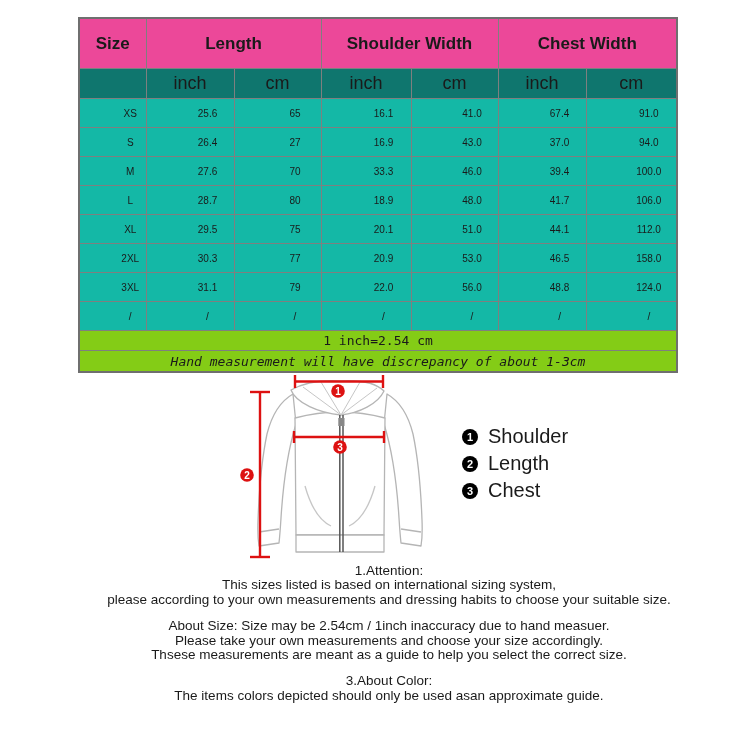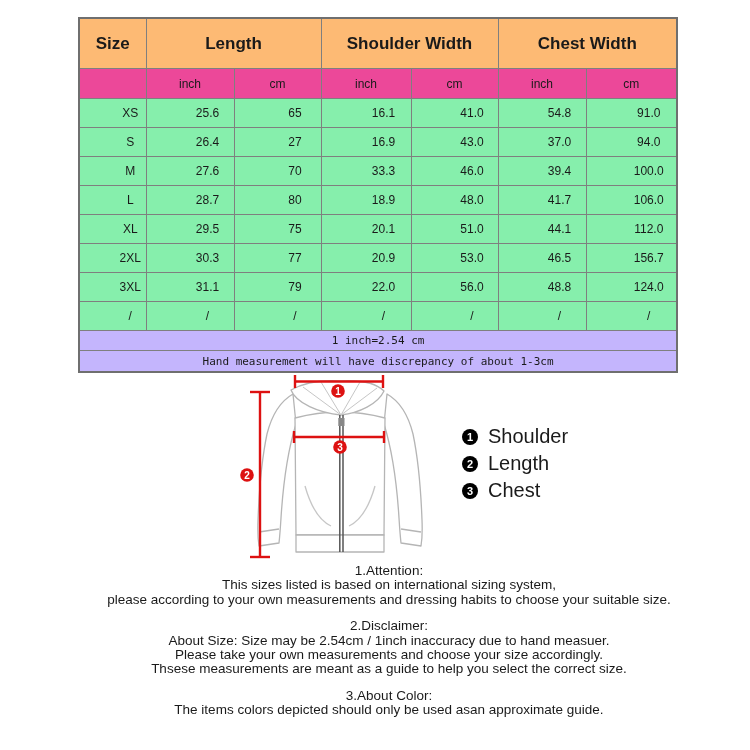--- a/index.html
+++ b/index.html
@@ -11,28 +11,28 @@
   
   .size-table {
     position:absolute; left:78px; top:17px;
     border-collapse:collapse; table-layout:fixed; width:598px;
     border:2px solid #6f6f6f;
   }
   .size-table th, .size-table td {
     border:1px solid #7f7f7f; text-align:center; vertical-align:middle; padding:0;
     font-weight:normal; color:#1a1a1a;
   }
-  .row-group th { height:49px; background:#fdba74; font-size:17px; font-weight:bold; }
-  .row-units th { height:29px; background:#ec4899; font-size:12px; }
-  .size-table tbody td { height:28px; font-size:12px; background:#86efac;padding-left:35px; }
+  .row-group th { height:49px; background:#ec4899; font-size:17px; font-weight:bold; }
+  .row-units th { height:29px; background:#0f766e; font-size:18px; }
+  .size-table tbody td { height:28px; font-size:10px; background:#14b8a6;padding-left:35px; }
   .row-conv td, .row-note td {
-    font-family:"DejaVu Sans Mono", monospace; font-size:11px; background:#c4b5fd;
+    font-family:"DejaVu Sans Mono", monospace; font-size:13px; background:#84cc16;
   }
   .row-conv td { height:19px; }
-  .row-note td { height:20px; }
+  .row-note td { height:20px;font-style:italic; }
 
   
   .diagram-svg { position:absolute; left:233px; top:368px; }
 
   .legend { position:absolute; left:462px; top:423px; }
   .legend-row { display:flex; align-items:center; height:27px; }
   .legend-dot {
     width:16px; height:16px; border-radius:50%; background:#000000; color:#ffffff;
     font-size:11px; font-weight:bold; display:flex; align-items:center; justify-content:center;
     margin-right:10px; flex:0 0 auto;
@@ -74,21 +74,21 @@
       <th>cm</th>
     </tr>
   </thead>
   <tbody>
       <tr>
         <td>XS</td>
         <td>25.6</td>
         <td>65</td>
         <td>16.1</td>
         <td>41.0</td>
-        <td>54.8</td>
+        <td>67.4</td>
         <td>91.0</td>
       </tr>
       <tr>
         <td>S</td>
         <td>26.4</td>
         <td>27</td>
         <td>16.9</td>
         <td>43.0</td>
         <td>37.0</td>
         <td>94.0</td>
@@ -120,21 +120,21 @@
         <td>44.1</td>
         <td>112.0</td>
       </tr>
       <tr>
         <td>2XL</td>
         <td>30.3</td>
         <td>77</td>
         <td>20.9</td>
         <td>53.0</td>
         <td>46.5</td>
-        <td>156.7</td>
+        <td>158.0</td>
       </tr>
       <tr>
         <td>3XL</td>
         <td>31.1</td>
         <td>79</td>
         <td>22.0</td>
         <td>56.0</td>
         <td>48.8</td>
         <td>124.0</td>
       </tr>
@@ -227,21 +227,20 @@
   </div>
 </div>
 
 <div class="notes">
   <div class="note-section">
     <div class="note-line">1.Attention:</div>
     <div class="note-line">This sizes listed is based on international sizing system,</div>
     <div class="note-line">please according to your own measurements and dressing habits to choose your suitable size.</div>
   </div>
   <div class="note-section">
-    <div class="note-line">2.Disclaimer:</div>
     <div class="note-line">About Size: Size may be 2.54cm / 1inch inaccuracy due to hand measuer.</div>
     <div class="note-line">Please take your own measurements and choose your size accordingly.</div>
     <div class="note-line">Thsese measurements are meant as a guide to help you select the correct size.</div>
   </div>
   <div class="note-section">
     <div class="note-line">3.About Color:</div>
     <div class="note-line">The items colors depicted should only be used asan approximate guide.</div>
   </div>
 </div>
 

